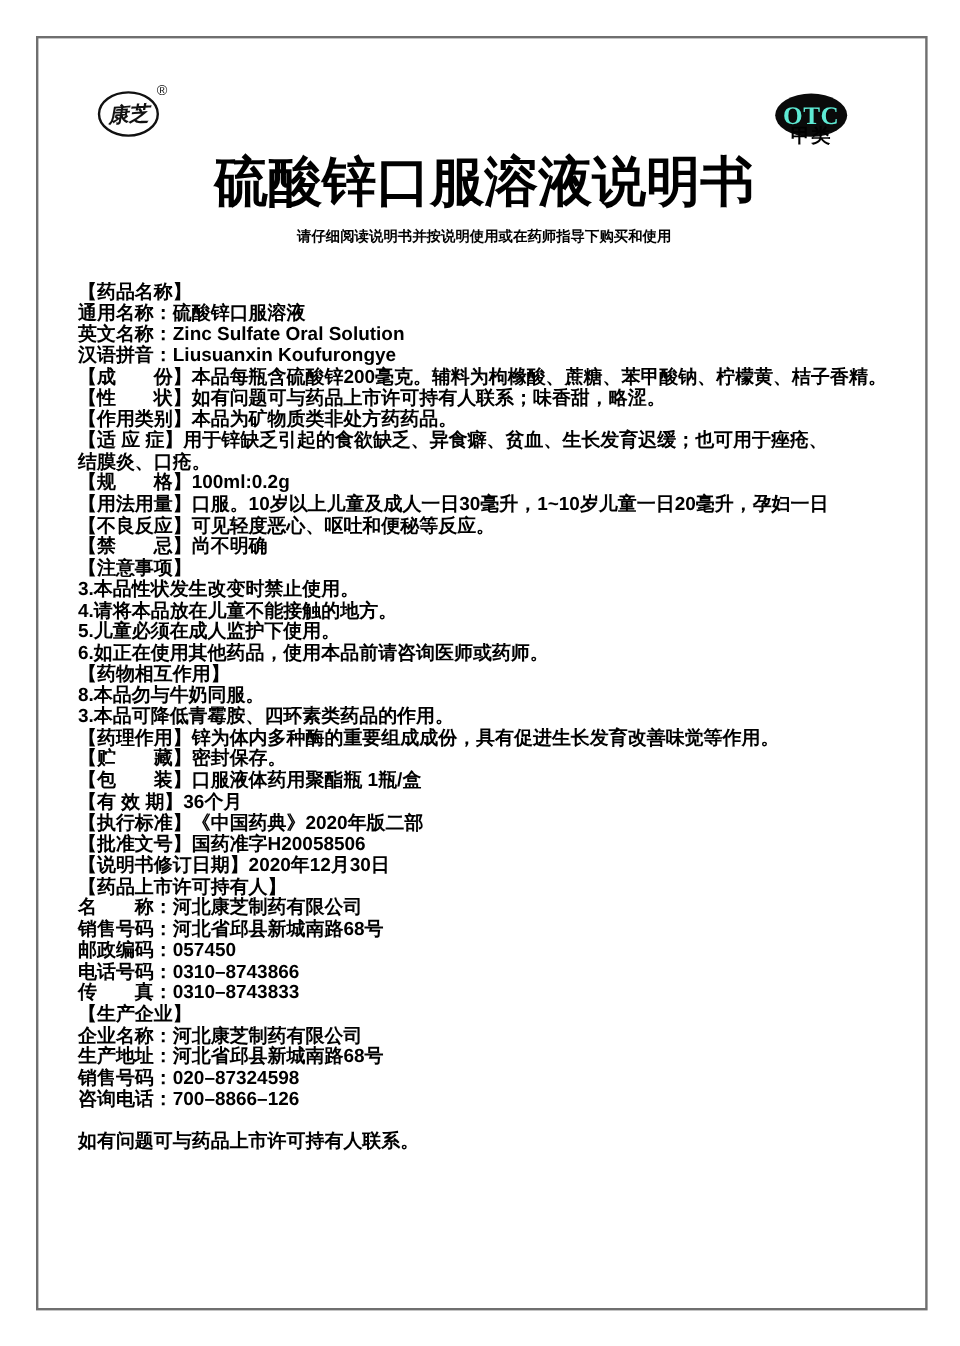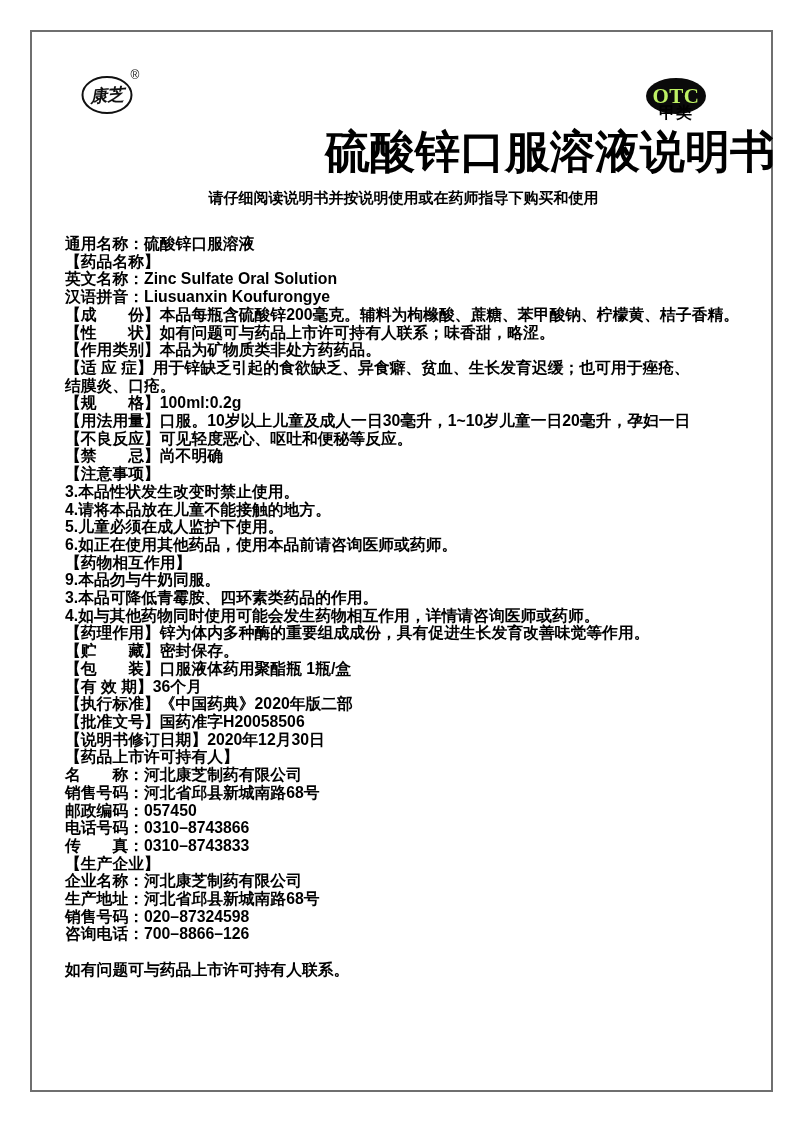--- a/index.html
+++ b/index.html
@@ -17,36 +17,36 @@
     border:2px solid #6f6f6f;
     box-sizing:border-box;
     background:#ffffff;
   }
   .logo{position:absolute;left:48px;top:30px;}
   .otc-badge{
     position:absolute;left:614px;top:46px;
     width:60px;height:36px;
     background:#0a0a0a;border-radius:50%;
     display:flex;align-items:center;justify-content:center;
-    color:#bef264;
+    color:#5eead4;
     font-family:"Liberation Serif","DejaVu Serif",serif;
     font-weight:bold;font-size:21px;letter-spacing:0.5px;
   }
   .otc-class{
     position:absolute;left:614px;top:71px;width:60px;
     text-align:center;font-size:16px;font-weight:bold;letter-spacing:1px;
   }
   .title{
     position:absolute;left:0;top:95px;width:743px;margin:0;
-    text-align:right;font-size:45px;font-weight:bold;
+    text-align:center;font-size:45px;font-weight:bold;
     letter-spacing:0px;line-height:1.1;
   }
   .subtitle{
     position:absolute;left:0;top:157px;width:743px;
-    text-align:center;font-size:15px;font-weight:bold;
+    text-align:center;font-size:12px;font-weight:bold;
   }
   .body-text{
     position:absolute;left:33px;top:203px;width:690px;
     font-size:15.8px;font-weight:bold;line-height:17.7px;
   }
   .body-line{white-space:pre;min-height:17.7px;}
 </style>
 </head>
 <body>
 
@@ -61,42 +61,41 @@
 
     <div class="otc-badge">
       <span>OTC</span>
     </div>
     <div class="otc-class">甲类</div>
 
     <h1 class="title">硫酸锌口服溶液说明书</h1>
     <div class="subtitle">请仔细阅读说明书并按说明使用或在药师指导下购买和使用</div>
 
     <div class="body-text">
+        <div class="body-line">【药品名称】</div>
         <div class="body-line">通用名称：硫酸锌口服溶液</div>
-        <div class="body-line">【药品名称】</div>
         <div class="body-line">英文名称：Zinc Sulfate Oral Solution</div>
         <div class="body-line">汉语拼音：Liusuanxin Koufurongye</div>
         <div class="body-line">【成　　份】本品每瓶含硫酸锌200毫克。辅料为枸橼酸、蔗糖、苯甲酸钠、柠檬黄、桔子香精。</div>
         <div class="body-line">【性　　状】如有问题可与药品上市许可持有人联系；味香甜，略涩。</div>
         <div class="body-line">【作用类别】本品为矿物质类非处方药药品。</div>
         <div class="body-line">【适 应 症】用于锌缺乏引起的食欲缺乏、异食癖、贫血、生长发育迟缓；也可用于痤疮、</div>
         <div class="body-line">结膜炎、口疮。</div>
         <div class="body-line">【规　　格】100ml:0.2g</div>
         <div class="body-line">【用法用量】口服。10岁以上儿童及成人一日30毫升，1~10岁儿童一日20毫升，孕妇一日</div>
         <div class="body-line">【不良反应】可见轻度恶心、呕吐和便秘等反应。</div>
         <div class="body-line">【禁　　忌】尚不明确</div>
         <div class="body-line">【注意事项】</div>
         <div class="body-line">3.本品性状发生改变时禁止使用。</div>
         <div class="body-line">4.请将本品放在儿童不能接触的地方。</div>
         <div class="body-line">5.儿童必须在成人监护下使用。</div>
         <div class="body-line">6.如正在使用其他药品，使用本品前请咨询医师或药师。</div>
         <div class="body-line">【药物相互作用】</div>
-        <div class="body-line">9.本品勿与牛奶同服。</div>
+        <div class="body-line">8.本品勿与牛奶同服。</div>
         <div class="body-line">3.本品可降低青霉胺、四环素类药品的作用。</div>
-        <div class="body-line">4.如与其他药物同时使用可能会发生药物相互作用，详情请咨询医师或药师。</div>
         <div class="body-line">【药理作用】锌为体内多种酶的重要组成成份，具有促进生长发育改善味觉等作用。</div>
         <div class="body-line">【贮　　藏】密封保存。</div>
         <div class="body-line">【包　　装】口服液体药用聚酯瓶 1瓶/盒</div>
         <div class="body-line">【有 效 期】36个月</div>
         <div class="body-line">【执行标准】《中国药典》2020年版二部</div>
         <div class="body-line">【批准文号】国药准字H20058506</div>
         <div class="body-line">【说明书修订日期】2020年12月30日</div>
         <div class="body-line">【药品上市许可持有人】</div>
         <div class="body-line">名　　称：河北康芝制药有限公司</div>
         <div class="body-line">销售号码：河北省邱县新城南路68号</div>

